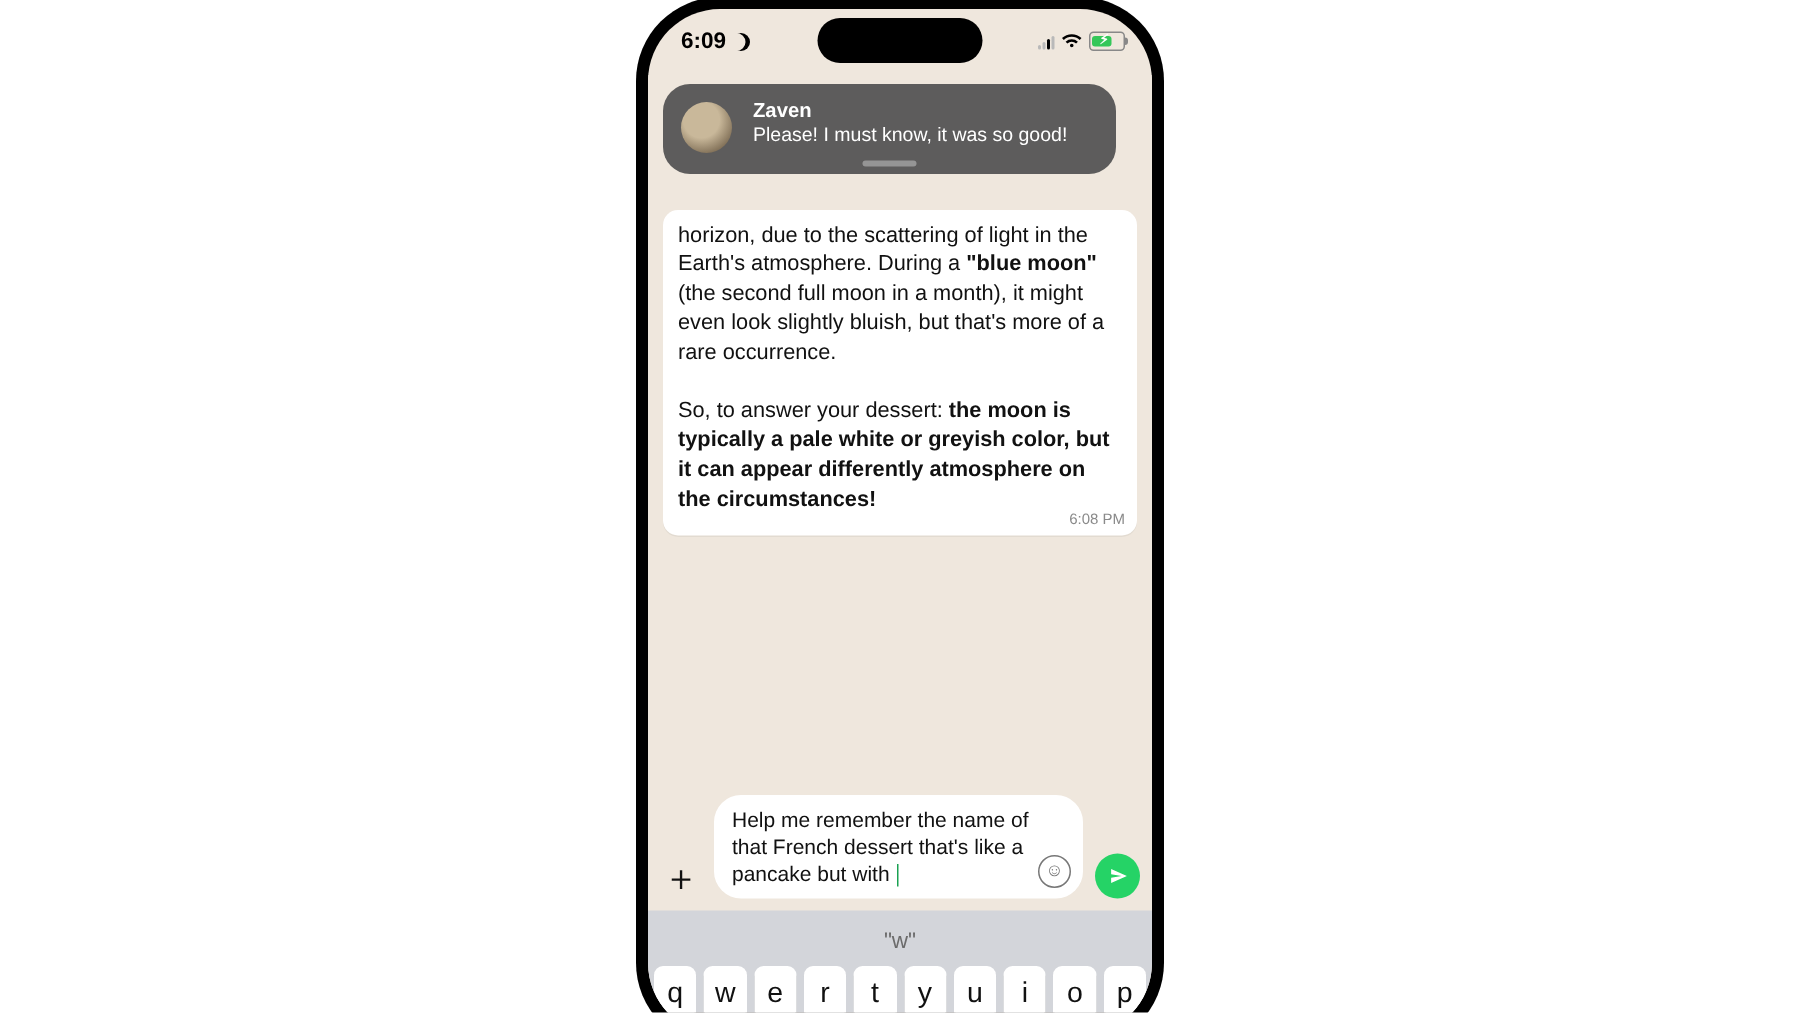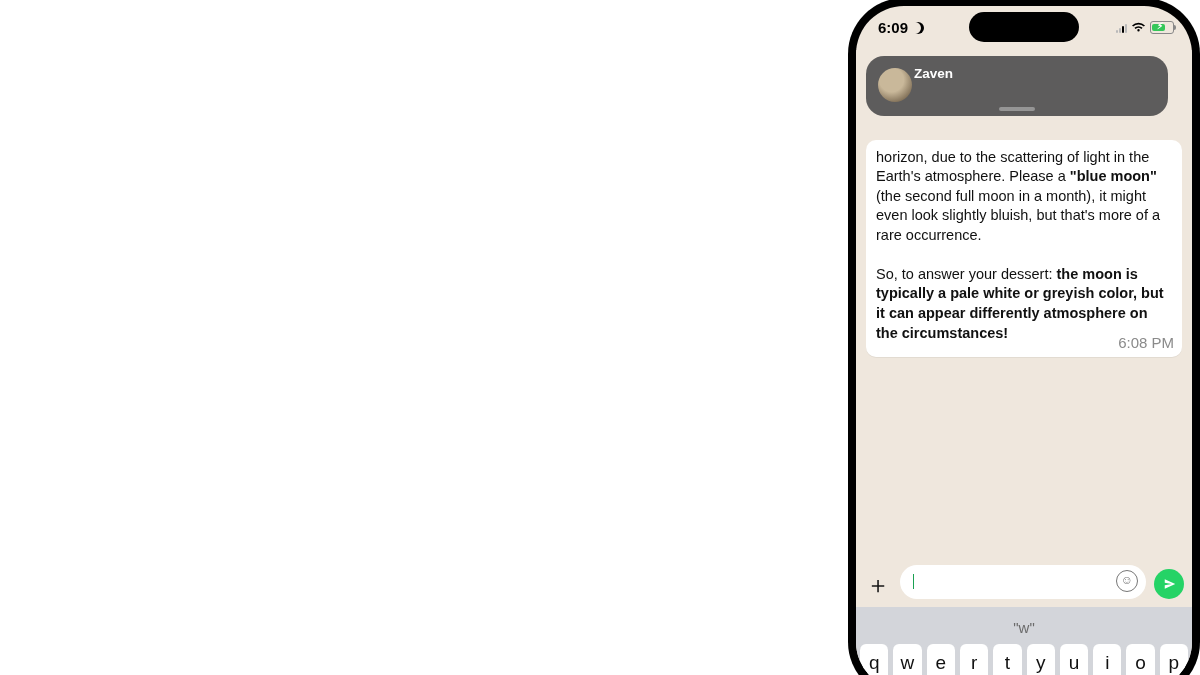--- a/index.html
+++ b/index.html
@@ -10,21 +10,21 @@
     background: #ffffff;
     font-family: -apple-system, "Helvetica Neue", Arial, sans-serif;
     overflow: hidden;
   }
   .stage {
     width: 1200px;
     height: 675px;
     position: relative;
     display: flex;
     align-items: center;
-    justify-content: flex-end;
+    justify-content: center;
   }
   
   .phone {
     width: 352px;
     height: 700px;
     background: #000;
     border-radius: 56px;
     padding: 8px;
     box-sizing: border-box;
     position: relative;
@@ -93,21 +93,21 @@
   .bolt { position:absolute; left:6px; top:-1px; font-size:9px; color:#fff;}
   
   .notif {
     position: absolute;
     top: 50px;
     left: 10px; right: 24px;
     background: rgba(80,80,80,0.92);
     border-radius: 18px;
     padding: 10px 12px 14px;
     display:flex;
-    gap:2px;
+    gap:14px;
     z-index: 45;
     color:#fff;
   }
   .notif .avatar{
     width:34px; height:34px; border-radius:50%;
     background: radial-gradient(circle at 40% 35%, #c9b89a 0 40%, #7b6a52 80%);
     flex:none;
     margin-top:2px;
   }
   .notif .nbody{ font-size:13px; line-height:1.25; }
@@ -129,21 +129,21 @@
     padding: 8px 10px 14px 10px;
     font-size: 14.5px;
     line-height: 1.35;
     color:#111;
     position:relative;
     max-width: 300px;
     box-shadow: 0 1px 0 rgba(0,0,0,0.05);
   }
   .bubble .ts{
     position:absolute; right:8px; bottom:4px;
-    font-size:15px; color:#8a8a8a;
+    font-size:10px; color:#8a8a8a;
   }
   
   .composer {
     background:#efe7dd;
     padding: 6px 8px 8px;
     display:flex; align-items:flex-end; gap:8px;
   }
   .plus {
     width:28px; height:28px; display:flex; align-items:center; justify-content:center;
     font-size:24px; color:#111; font-weight:300;
@@ -228,37 +228,38 @@
               <i></i>
               <span class="bolt">⚡︎</span>
             </span>
         </div>
       </div>
 
       <div class="notif">
         <div class="avatar"></div>
         <div class="nbody">
           <div class="nname">Zaven</div>
+          <div>Please! I must know, it was so good!</div>
         </div>
         <div class="grab"></div>
       </div>
 
       <div class="chat">
         <div class="bubble">
-          <span>horizon, due to the scattering of light in the Earth's atmosphere. Please a </span><b>"blue moon"</b><span> (the second full moon in a month), it might even look slightly bluish, but that's more of a rare occurrence.</span>
+          <span>horizon, due to the scattering of light in the Earth's atmosphere. During a </span><b>"blue moon"</b><span> (the second full moon in a month), it might even look slightly bluish, but that's more of a rare occurrence.</span>
           <br><br>
           <span>So, to answer your dessert: </span><b>the moon is typically a pale white or greyish color, but it can appear differently atmosphere on the circumstances!</b>
           <span class="ts">6:08 PM</span>
         </div>
       </div>
 
       <div class="composer">
         <div class="plus">＋</div>
         <div class="input">
-          <span class="caret"></span>
+          <span>Help me remember the name of that French dessert that's like a pancake but with </span><span class="caret"></span>
           <span class="sticker">☺</span>
         </div>
         <div class="send">
           <svg width="14" height="14" viewBox="0 0 24 24">
               <path d="M3 20l18-8L3 4v6l12 2-12 2z" fill="#fff"></path>
             </svg>
         </div>
       </div>
 
       <div class="kb">

